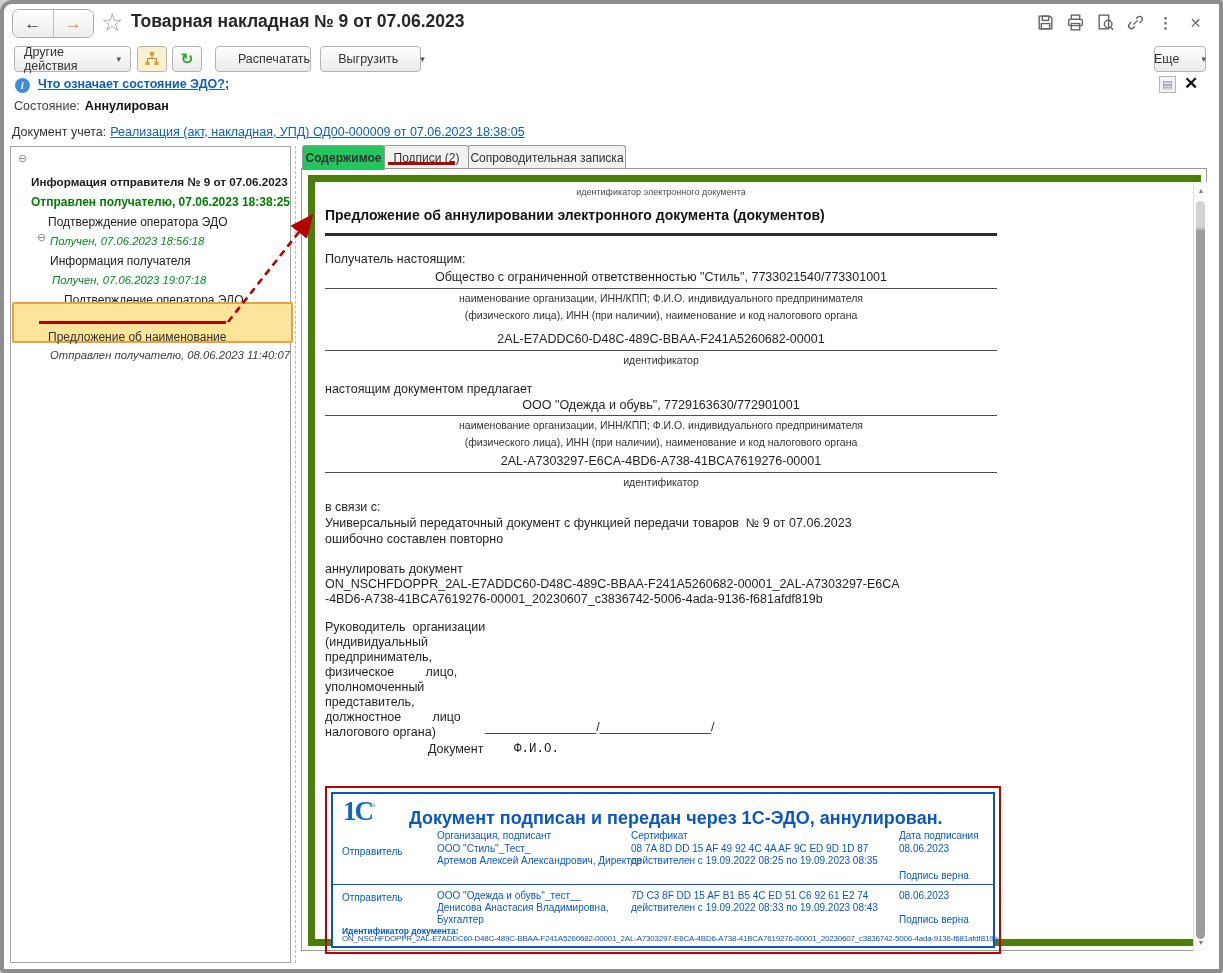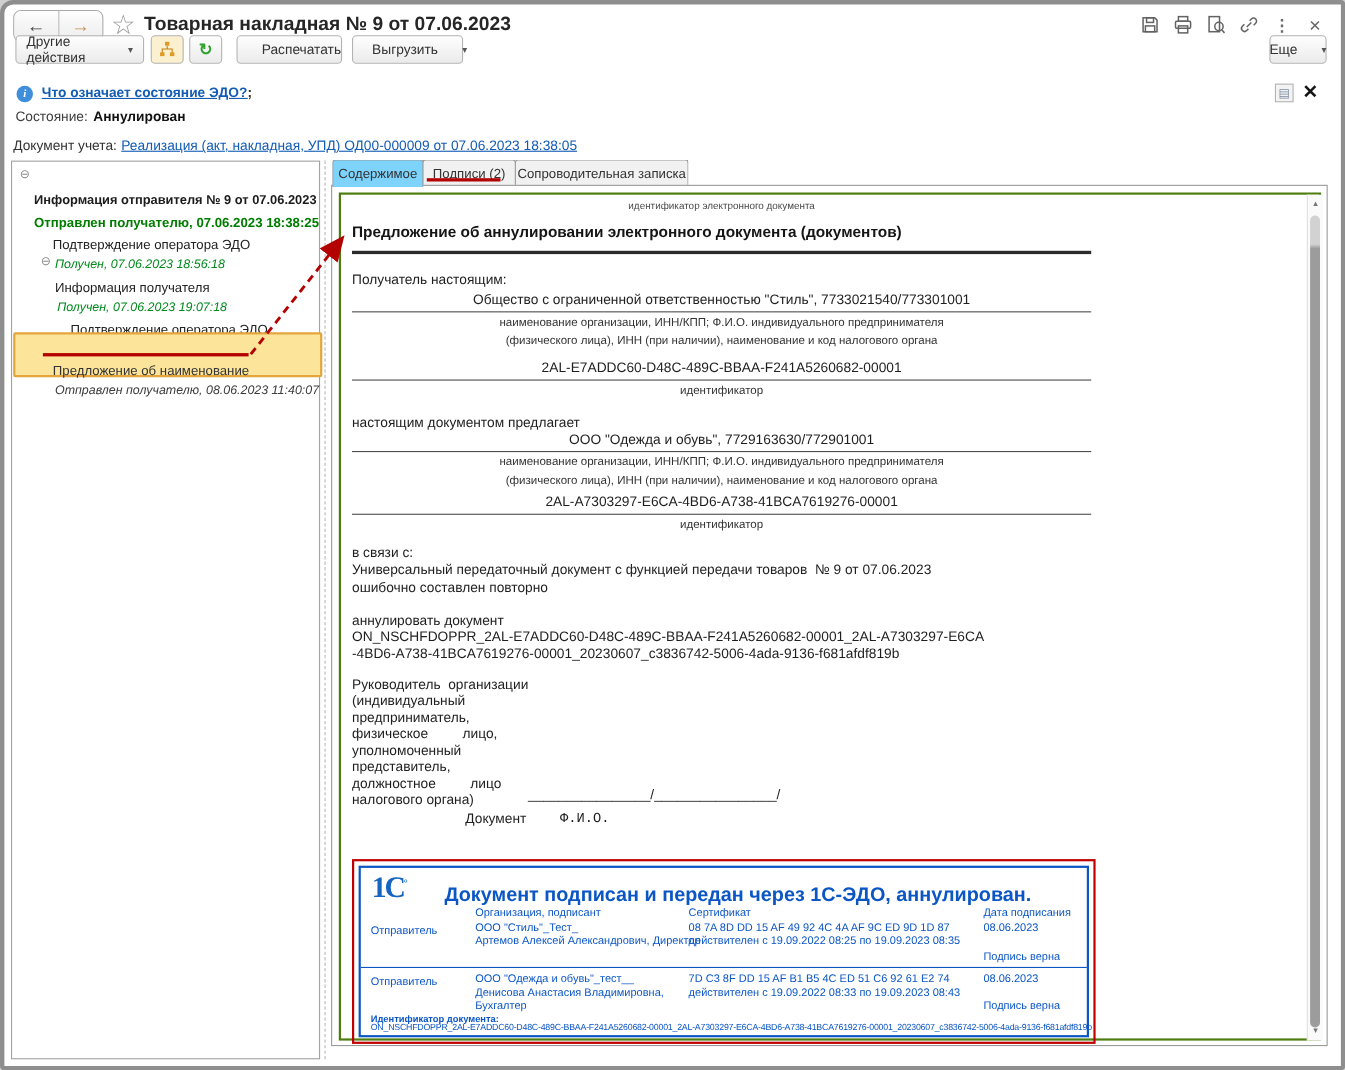--- a/index.html
+++ b/index.html
@@ -16,21 +16,21 @@
   .navbtn+.navbtn{border-left:1px solid #bdbdbd;}
   .fwd{color:#c5914d;}
   .star{left:101px;top:8px;font-size:25px;color:#9a9a9a;}
   .title{left:131px;top:11px;font-size:17.5px;font-weight:bold;color:#262626;white-space:nowrap;}
   .hdricons{left:1036px;top:13px;display:flex;gap:11px;align-items:center;color:#5a5a5a;}
   .hicon{width:19px;height:19px;display:flex;align-items:center;justify-content:center;}
   .hicon svg{stroke:#636363;fill:none;stroke-width:1.3;}
   .gl-dots{font-size:15px;font-weight:bold;color:#6a6a6a;letter-spacing:0;}
   .gl-close{font-size:14px;color:#6a6a6a;}
   
-  .btn{position:absolute;top:32px;height:26px;border:1px solid #b3b3b3;border-radius:4px;
+  .btn{position:absolute;top:46px;height:26px;border:1px solid #b3b3b3;border-radius:4px;
        background:linear-gradient(#fefefe,#ebebeb);font-size:12.5px;color:#333;
        display:flex;align-items:center;justify-content:center;gap:22px;padding:0 9px;}
   .caret{font-size:9px;color:#555;}
   .bluesvg{stroke:#3a74b8;fill:none;stroke-width:1.4;}
   
   .infoicon{left:15px;top:78px;width:15px;height:15px;border-radius:50%;background:#3f8edc;
             color:#fff;font-size:10px;font-weight:bold;display:flex;align-items:center;
             justify-content:center;font-family:"Liberation Serif",serif;font-style:italic;}
   .infolink{left:38px;top:77px;font-size:12.5px;font-weight:bold;color:#135cb4;
             text-decoration:underline;white-space:nowrap;}
@@ -51,23 +51,23 @@
   .tgreeni{font-style:italic;color:#008a1e;font-size:11.3px;}
   .tdarki{font-style:italic;color:#3c3c3c;font-size:11.3px;}
   .highlight{position:absolute;left:1px;top:155px;width:277px;height:37px;background:#fce49a;
              border:2px solid #e3a53c;border-radius:2px;}
   .redline{position:absolute;background:#b30000;z-index:12;}
   .splitter{left:295px;top:146px;width:1px;height:817px;border-left:1px dashed #b9b9b9;}
   
   .tab{position:absolute;top:145px;height:23px;border:1px solid #9a9a9a;border-bottom:none;
        border-radius:3px 3px 0 0;background:#f1f1f1;font-size:12px;color:#333;
        display:flex;align-items:center;justify-content:center;}
-  .tabactive{height:24px;background:#7dd3fc;z-index:3;}
+  .tabactive{height:24px;background:#22c55e;z-index:3;font-weight:bold;}
   .contentbox{left:301px;top:168px;width:906px;height:783px;border:1px solid #9a9a9a;background:#fff;}
-  .host{left:308px;top:175px;width:893px;height:771px;border:2px solid #4d7c0f;background:#fff;}
+  .host{left:308px;top:175px;width:893px;height:771px;border:7px solid #4d7c0f;background:#fff;}
   
   .sbar{position:absolute;left:878px;top:0;width:14px;height:769px;background:#fafafa;
         border-left:1px solid #e0e0e0;}
   .sarrow{position:absolute;left:0;width:14px;text-align:center;font-size:7px;color:#777;}
   .sthumb{position:absolute;left:2px;top:19px;width:9px;height:738px;border-radius:5px;
           background:linear-gradient(#d2d2d2 0 26px,#9c9c9c 30px);}
   
   .dl{position:absolute;font-size:12.5px;color:#1f1f1f;white-space:pre;}
   .dcenter{left:10px;width:672px;text-align:center;}
   .dcap{font-size:10.5px;color:#333;}

